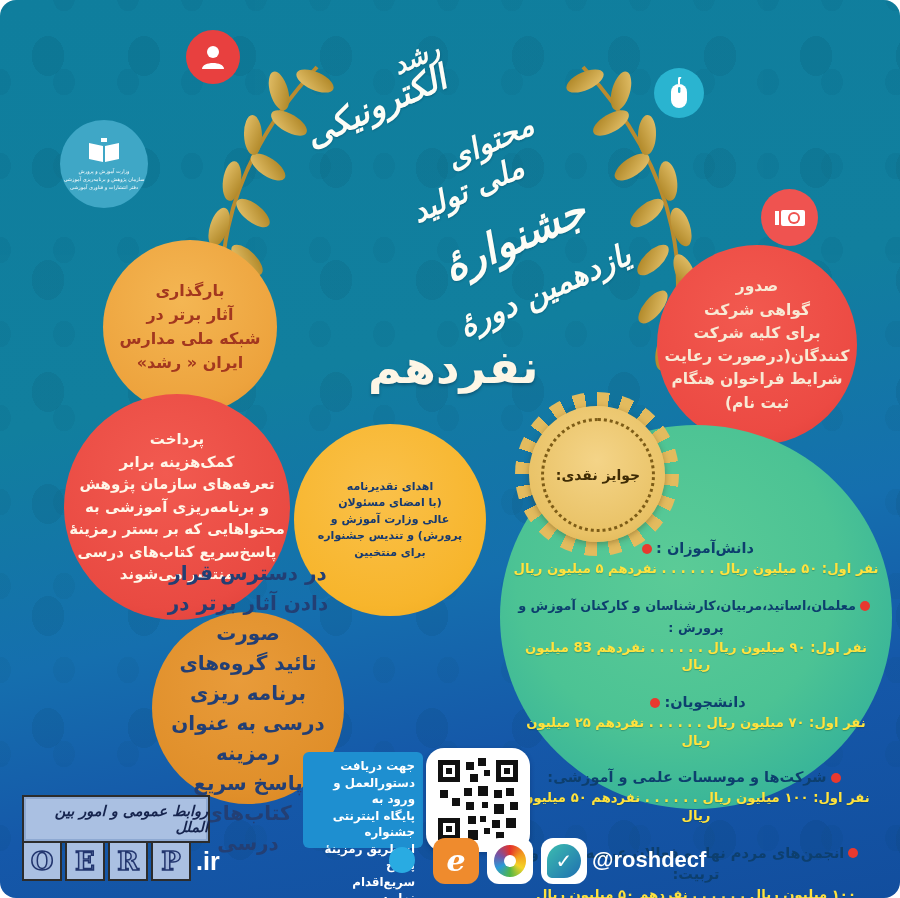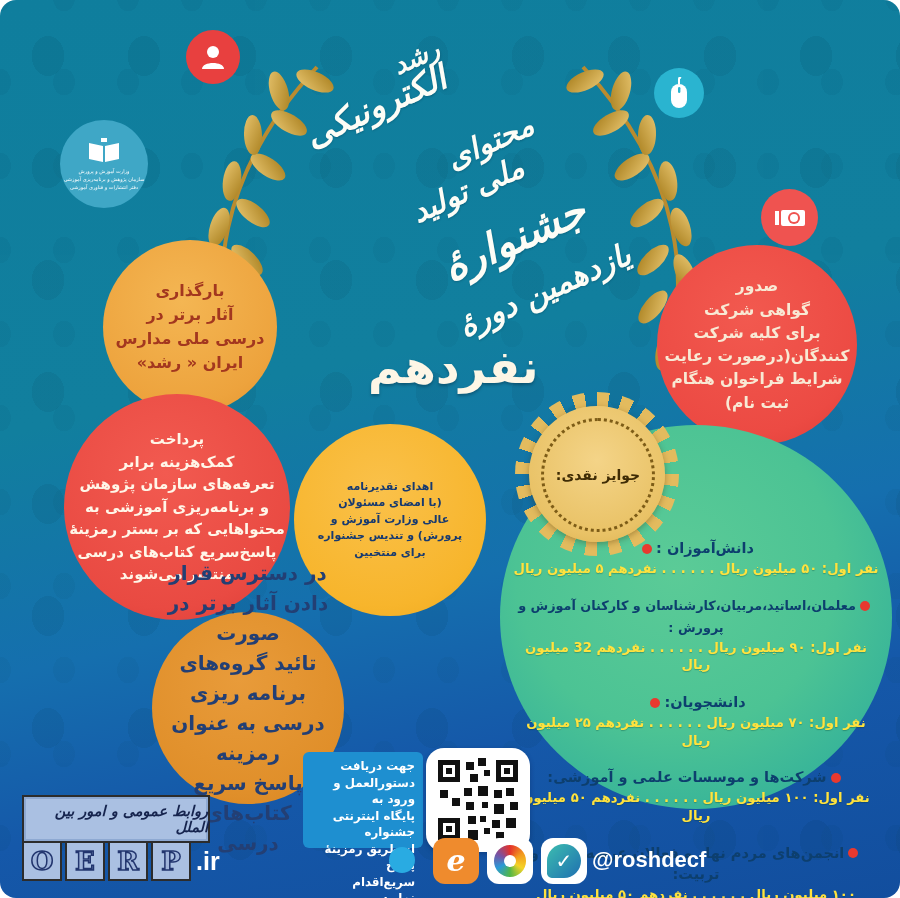--- a/index.html
+++ b/index.html
@@ -153,21 +153,21 @@
       <rect x="0" y="3" width="4" height="14" fill="#ffffff"></rect>
       <rect x="6" y="2" width="24" height="16" rx="2" fill="#ffffff"></rect>
       <circle cx="19" cy="10" r="6" fill="#ef5350"></circle>
       <circle cx="19" cy="10" r="4" fill="#ffffff"></circle>
     </svg>
   </div>
 
   <div class="circ" style="left:103px;top:240px;width:174px;height:174px;background:radial-gradient(circle at 45% 35%,#f4b653,#eda33d 70%,#e29430);color:#a3371f;font-size:16px;">
     <span>بارگذاری
 آثار برتر در
-درسی ملی مدارس
+شبکه ملی مدارس
 ایران « رشد»</span>
   </div>
 
   <div class="circ" style="left:657px;top:245px;width:200px;height:200px;background:radial-gradient(circle at 45% 35%,#f2594f,#ec4a43 70%,#dd3d38);color:#f8e9d4;font-size:15.5px;">
     <span>صدور
 گواهی شرکت
 برای کلیه شرکت
 کنندگان(درصورت رعایت
 شرایط فراخوان هنگام
 ثبت نام)</span>
@@ -200,21 +200,21 @@
 درسی</span>
   </div>
 
   <div class="green-circle">
     <div class="cat">
       <span class="cat-name">دانش‌آموزان :</span><span class="bullet"></span>
       <div class="prize">نفر اول: ۵۰ میلیون ریال . . . . . . نفردهم ۵ میلیون ریال</div>
     </div>
     <div class="cat">
       <span class="bullet"></span><span class="cat-name small">معلمان،اساتید،مربیان،کارشناسان و کارکنان آموزش و پرورش :</span>
-      <div class="prize">نفر اول: ۹۰ میلیون ریال . . . . . . نفردهم 32 میلیون ریال</div>
+      <div class="prize">نفر اول: ۹۰ میلیون ریال . . . . . . نفردهم 83 میلیون ریال</div>
     </div>
     <div class="cat">
       <span class="cat-name">دانشجویان:</span><span class="bullet"></span>
       <div class="prize">نفر اول: ۷۰ میلیون ریال . . . . . . نفردهم ۲۵ میلیون ریال</div>
     </div>
     <div class="cat">
       <span class="bullet"></span><span class="cat-name">شرکت‌ها و موسسات علمی و آموزشی:</span>
       <div class="prize">نفر اول: ۱۰۰ میلیون ریال . . . . . . نفردهم ۵۰ میلیون ریال</div>
     </div>
     <div class="cat">

